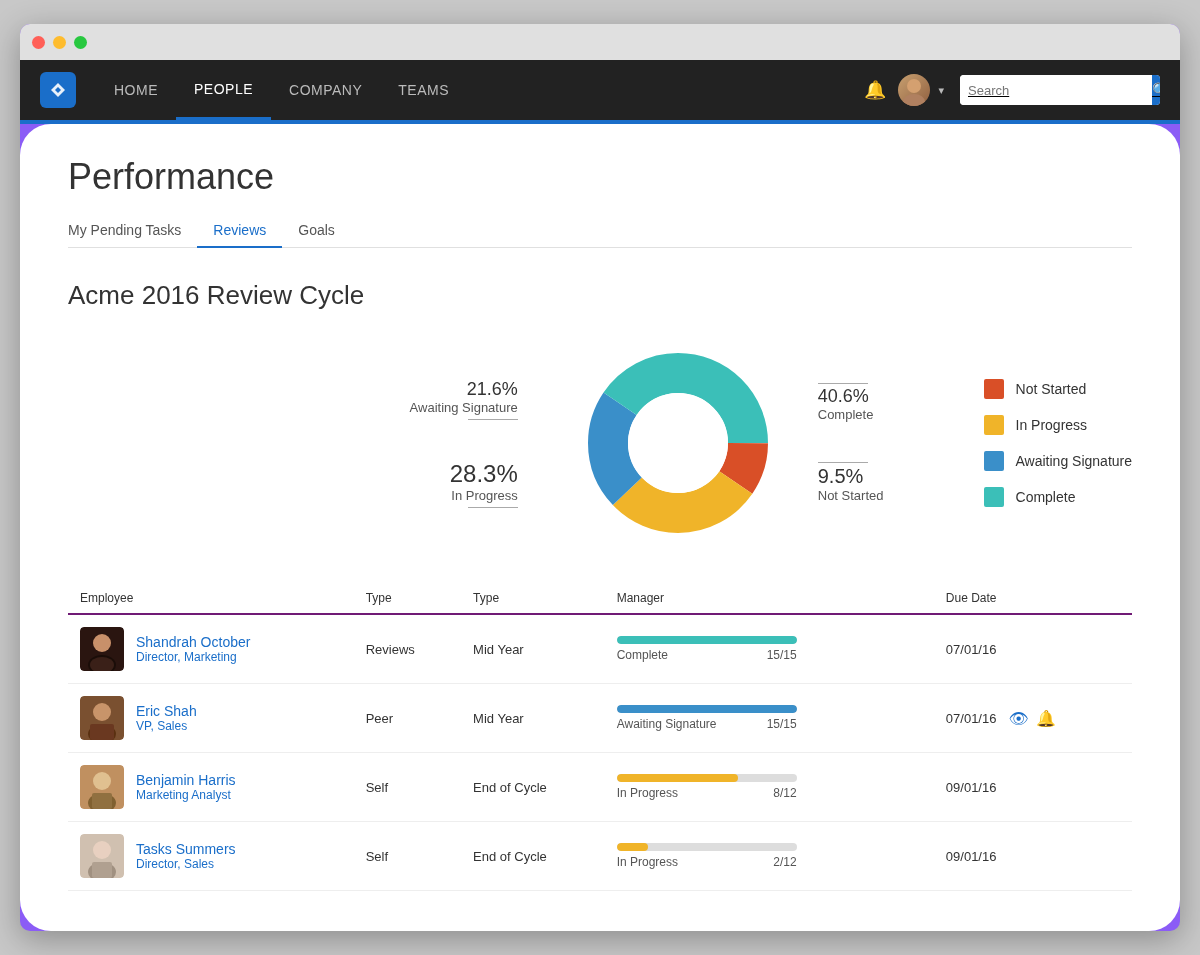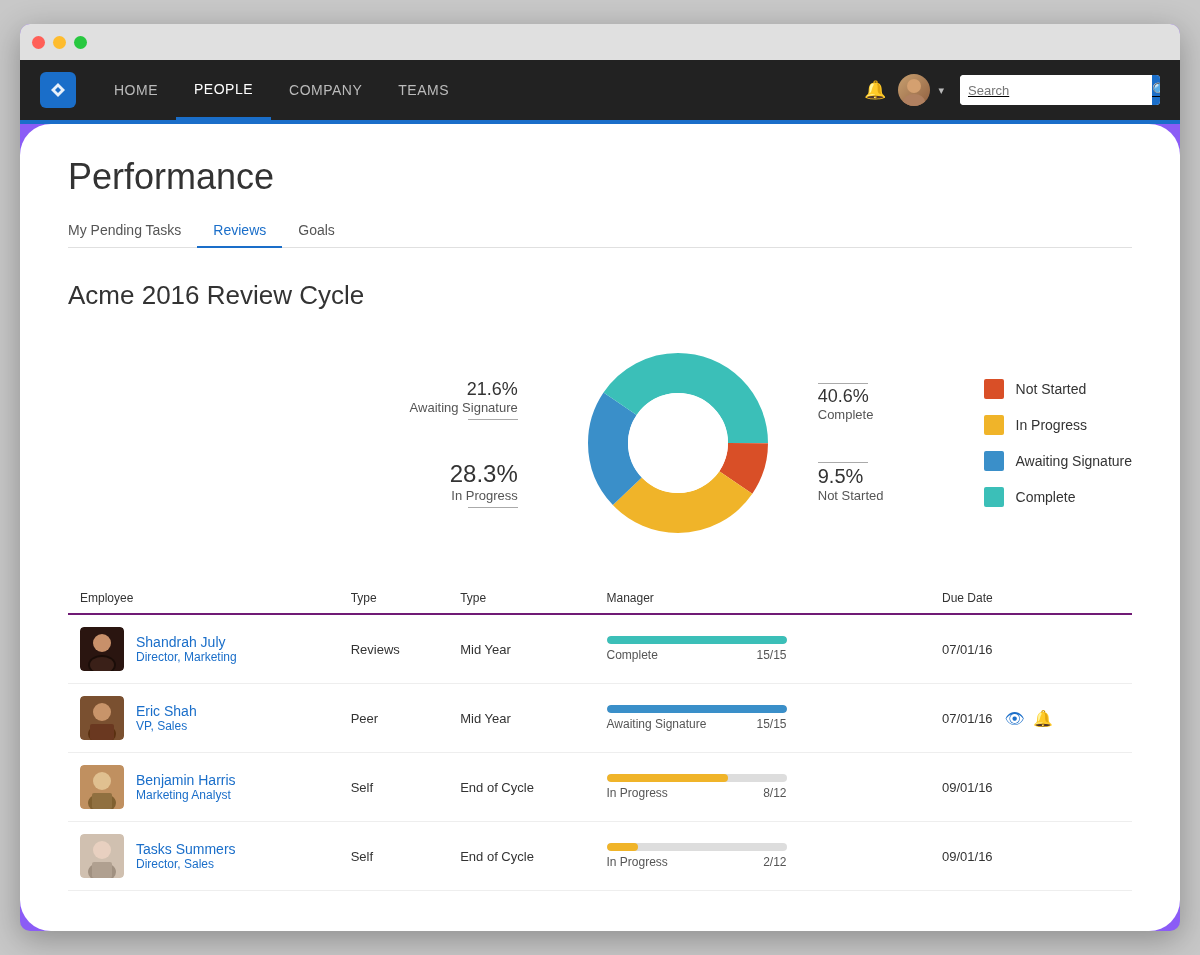--- a/index.html
+++ b/index.html
@@ -422,21 +422,21 @@
         <tr>
     <td>
       <div class="employee-cell">
         <div class="employee-avatar"><svg viewBox="0 0 44 44" width="44" height="44">
       <rect width="44" height="44" rx="4" fill="#2a1510"></rect>
       <circle cx="22" cy="16" r="9" fill="#c8906a"></circle>
       <ellipse cx="22" cy="38" rx="14" ry="10" fill="#1a0d08"></ellipse>
       <ellipse cx="22" cy="38" rx="12" ry="8" fill="#3a2018"></ellipse>
     </svg></div>
         <div>
-          <div class="employee-name">Shandrah July</div>
+          <div class="employee-name">Shandrah October</div>
           <div class="employee-title">Director, Marketing</div>
         </div>
       </div>
     </td>
     <td>Reviews</td>
     <td>Mid Year</td>
     <td>
       <div class="progress-container">
         <div class="progress-bar-bg">
           <div class="progress-bar-fill" style="width:180px;background:#3bbfb8;"></div>

